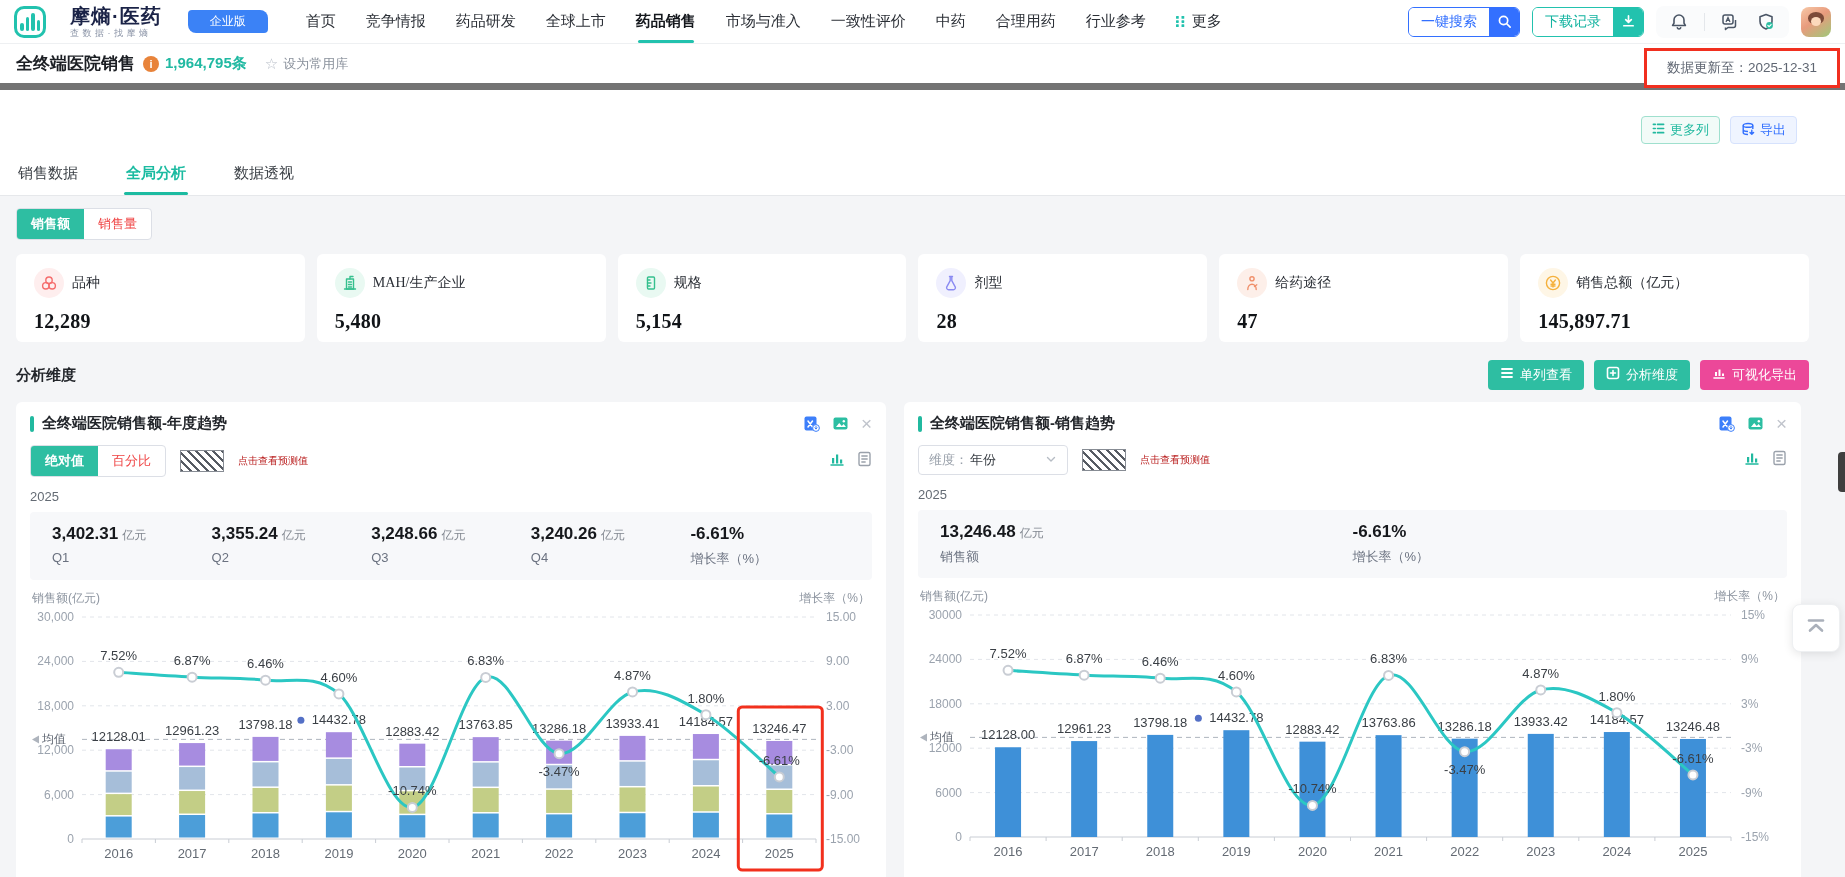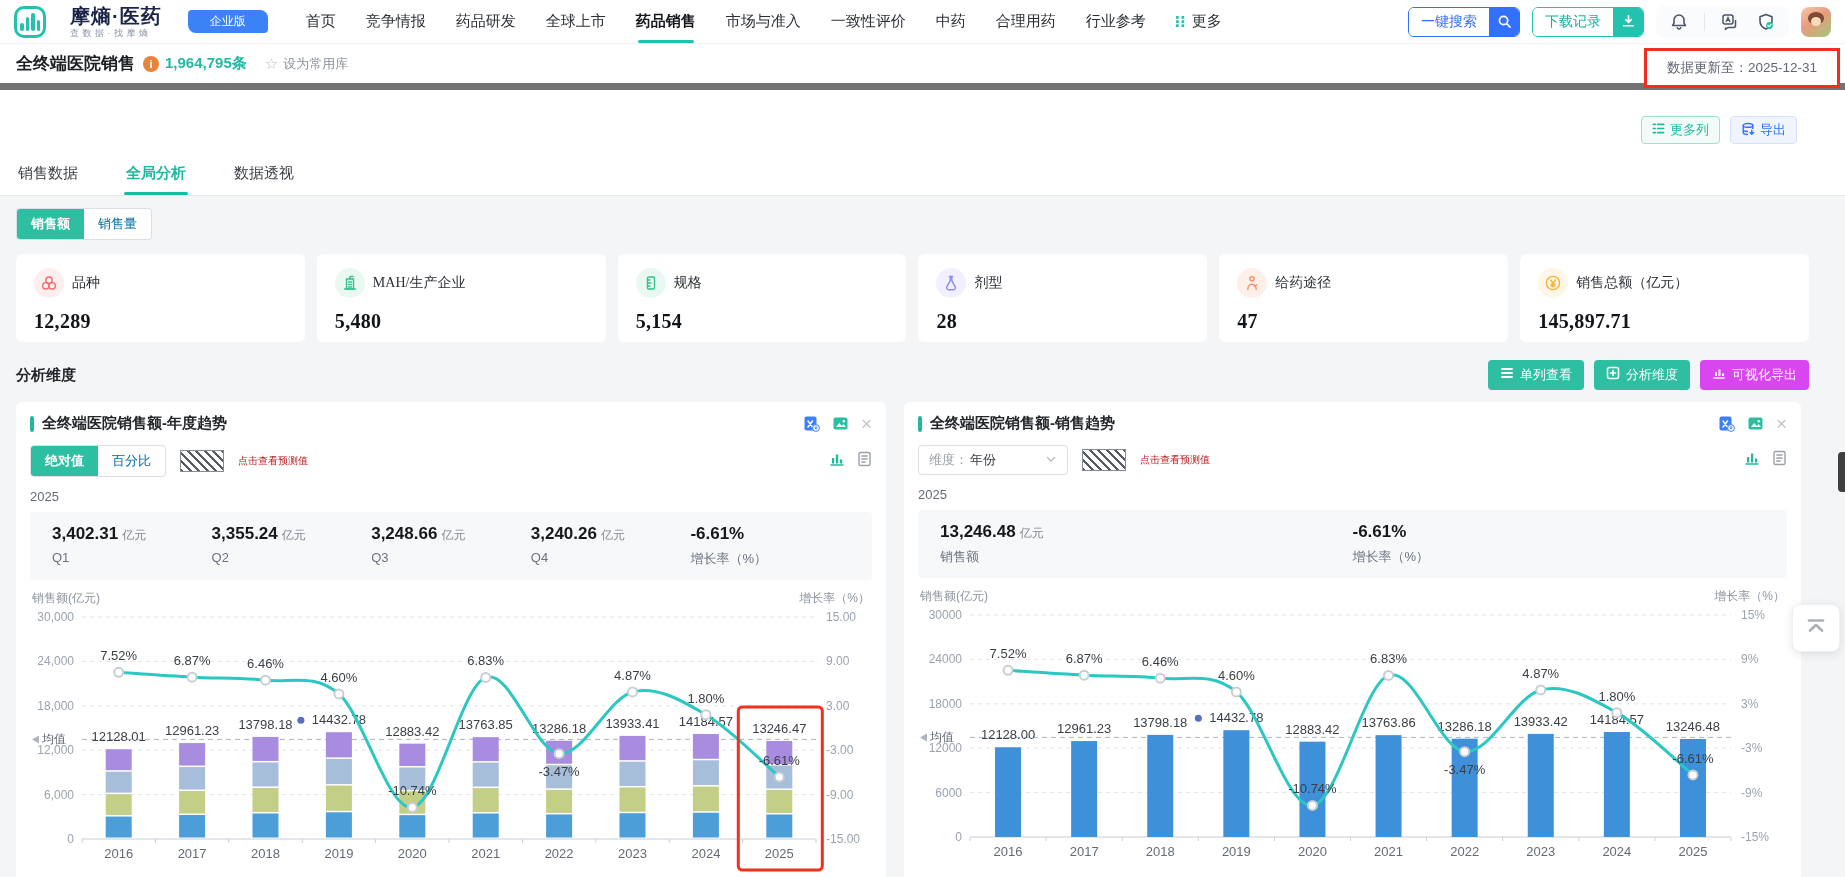--- a/index.html
+++ b/index.html
@@ -50,35 +50,35 @@
   .btn-morecols { color:#21b99f; border:1px solid #9fe0ce; background:#f2fbf8; }
   .btn-export { color:#3370ff; border:1px solid #d6e2fd; background:#eff4ff; }
   .tabs { display:flex; gap:44px; padding:0 16px; }
   .tab { font-size:15px; color:#3a3f45; padding:10px 2px 12px; cursor:pointer; position:relative; }
   .tab.active { color:#1cbba1; font-weight:bold; }
   .tab.active::after { content:""; position:absolute; left:0; right:0; bottom:0; height:3px; background:#1cbba1; border-radius:2px; }
 
   
   .page-content { padding:12px 36px 0 16px; }
   .metric-toggle { display:inline-flex; border:1px solid #dcdfe6; border-radius:4px; overflow:hidden; background:#fff; }
-  .metric-toggle .seg { font-size:13px; padding:6px 14px; color:#0369a1; cursor:pointer; }
+  .metric-toggle .seg { font-size:13px; padding:6px 14px; color:#ef4444; cursor:pointer; }
   .metric-toggle .seg.active { background:#2ebea2; color:#fff; font-weight:bold; }
 
   .stat-row { display:flex; gap:12px; margin-top:14px;font-family:Liberation Serif, serif; }
   .stat-card { flex:1; background:#fff; border-radius:6px; padding:14px 18px; height:88px; }
   .stat-head { display:flex; align-items:center; gap:8px; font-size:14px; color:#2b2f36; }
   .stat-ico { width:30px; height:30px; border-radius:50%; display:flex; align-items:center; justify-content:center; }
   .stat-val { font-size:20px; font-weight:bold; color:#111418; margin-top:12px; letter-spacing:.3px; }
 
   .section-row { display:flex; align-items:center; margin-top:18px; }
   .section-title { font-size:15px; font-weight:bold; color:#23262b; }
   .section-actions { margin-left:auto; display:flex; gap:10px;font-family:Liberation Serif, serif; }
   .act-btn { display:flex; align-items:center; gap:6px; color:#fff; font-size:13px; padding:6px 12px; border-radius:4px; cursor:pointer; }
   .act-teal { background:#2ebea2; }
-  .act-blue { background:#d946ef; }
+  .act-blue { background:#ec4899; }
 
   .charts-row { display:flex; gap:18px; margin-top:12px; align-items:flex-start; }
   .chart-card { background:#fff; border-radius:6px; padding:12px 14px; height:560px; overflow:hidden; }
   .cc-left { flex:0 0 870px; }
   .cc-right { flex:0 0 897px; }
   .cc-head { display:flex; align-items:center; }
   .cc-accent { width:4px; height:16px; background:#21b99f; border-radius:2px; margin-right:8px; }
   .cc-title { font-size:15px; font-weight:bold; color:#23262b; }
   .cc-icons { margin-left:auto; display:flex; align-items:center; gap:12px; }
   .cc-icons .cci { cursor:pointer; display:flex; align-items:center; }

